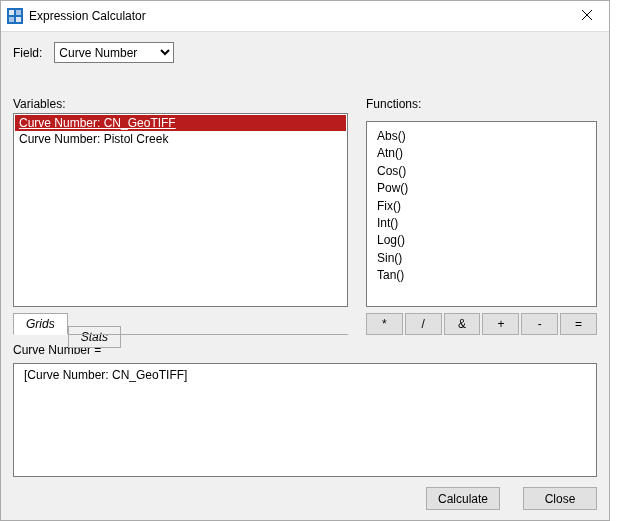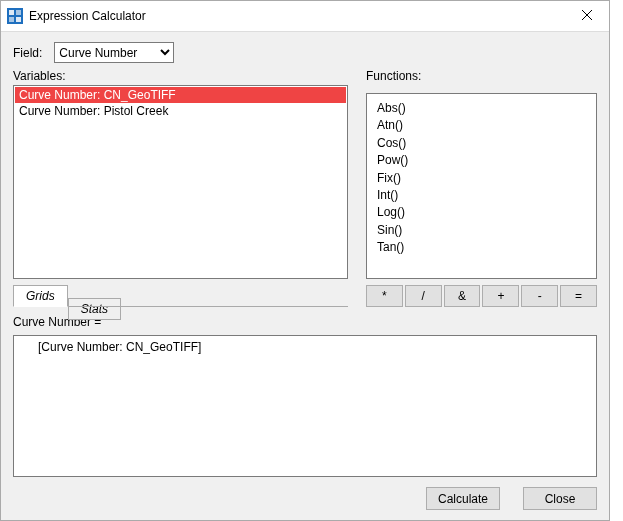--- a/index.html
+++ b/index.html
@@ -62,20 +62,21 @@
     font-family: inherit;
     font-size: 12px;
     height: 21px;
     border: 1px solid #7a7a7a;
     background: #fff;
   }
   .midwrap {
     display: flex;
     gap: 18px;
     height: 210px;
+    margin-top: 28px;
   }
   .col {
     display: flex;
     flex-direction: column;
     min-width: 0;
   }
   .col-vars { flex: 0 0 335px; }
   .col-funcs { flex: 1 1 auto; gap: 8px; }
   .section-label { margin-bottom: 2px; }
   .listbox {
@@ -84,22 +85,23 @@
     border: 1px solid #7a7a7a;
     overflow: auto;
     padding: 1px;
   }
   .listbox .item {
     padding: 1px 4px;
     white-space: nowrap;
     cursor: default;
   }
   .listbox .item.selected {
-    background: #ef4444;
+    background: #b91c1c;
     color: #fff;
+    text-decoration: underline;
   }
   .func-list {
     flex: 1 1 auto;
     background: #fff;
     border: 1px solid #7a7a7a;
     overflow: auto;
     padding: 6px 10px;
     line-height: 1.45;
   }
   .func-item { display: block; }
@@ -157,21 +159,21 @@
   }
   .expr-label { margin-top: 2px; }
   .expr-box {
     flex: 1 1 auto;
     min-height: 0;
     background: #fff;
     border: 1px solid #7a7a7a;
     resize: none;
     font-family: inherit;
     font-size: 12px;
-    padding: 4px 24px;
+    padding: 4px 10px;
     box-sizing: border-box;
     outline: none;
   }
   .footer {
     display: flex;
     justify-content: flex-end;
     gap: 23px;
     margin-top: 4px;
   }
   .btn {

